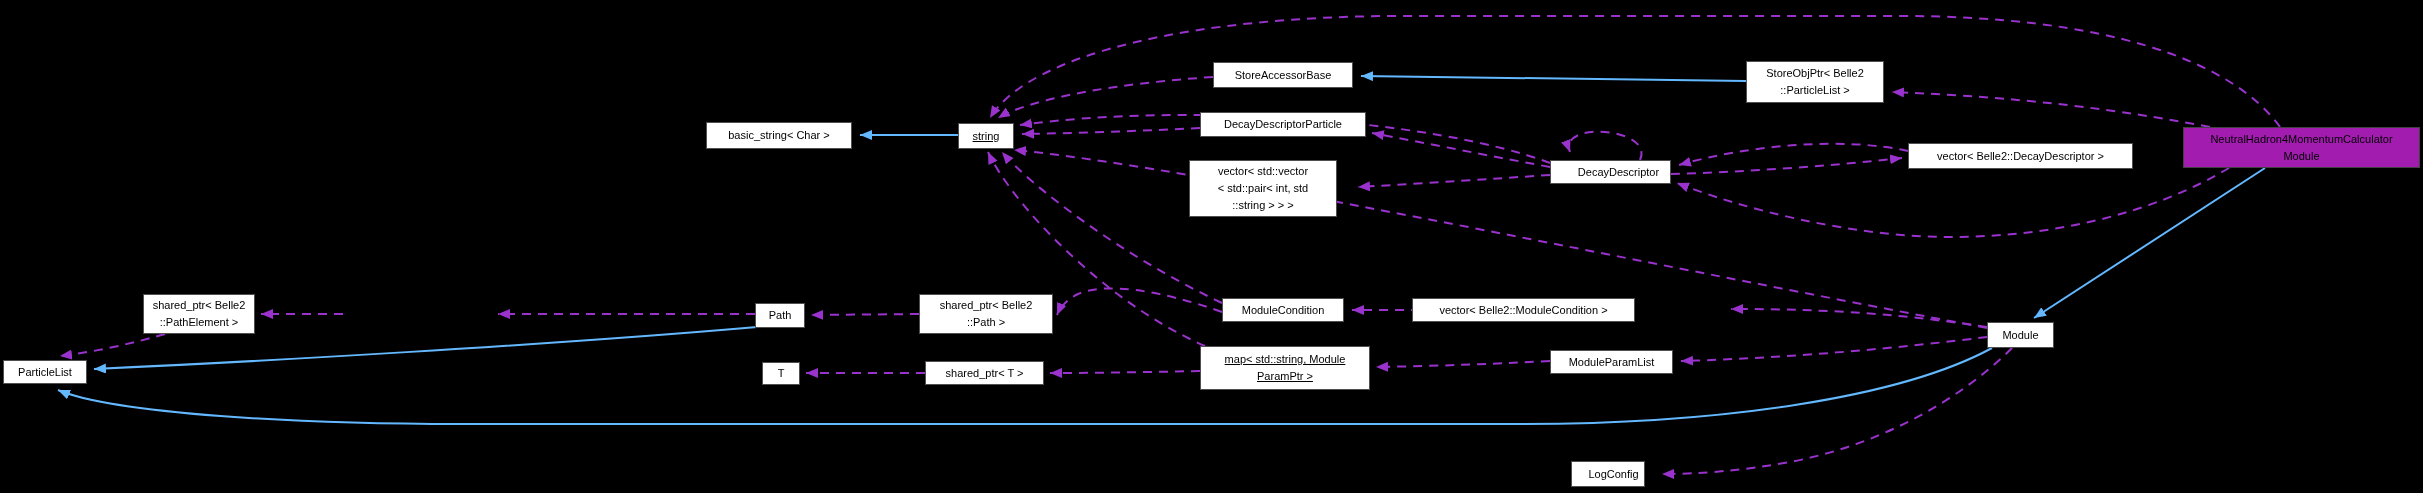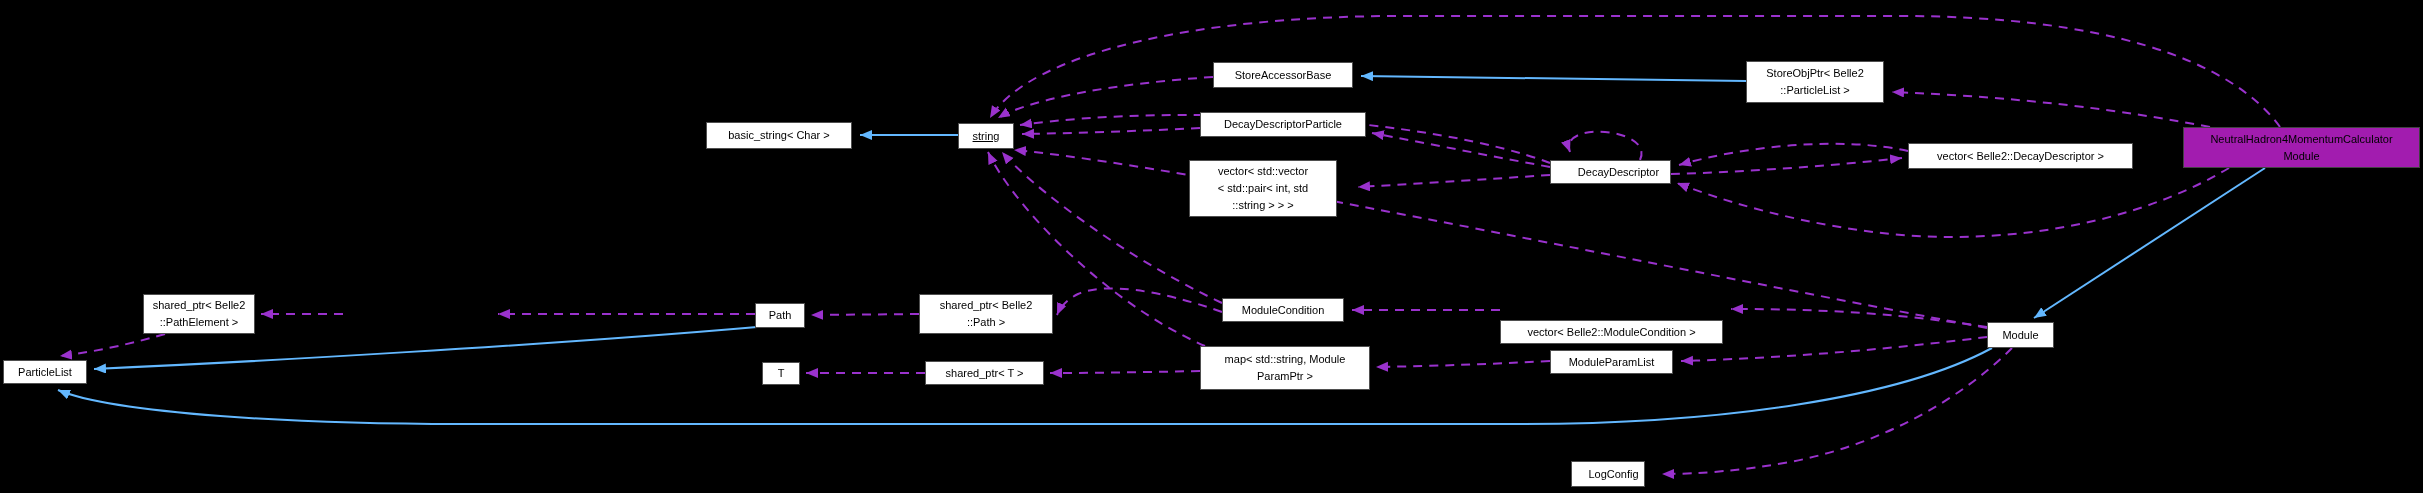--- a/index.html
+++ b/index.html
@@ -92,23 +92,23 @@
   <div class="node" style="left:1550px;top:160px;width:121px;height:24px;padding-left:16px;">DecayDescriptor</div>
   <div class="node" style="left:1908px;top:143px;width:225px;height:26px;">vector&lt; Belle2::DecayDescriptor &gt;</div>
   <div class="node main" style="left:2183px;top:127px;width:237px;height:41px;">NeutralHadron4MomentumCalculator
 Module</div>
   <div class="node" style="left:143px;top:294px;width:112px;height:40px;">shared_ptr&lt; Belle2
 ::PathElement &gt;</div>
   <div class="node" style="left:755px;top:303px;width:50px;height:25px;">Path</div>
   <div class="node" style="left:919px;top:294px;width:134px;height:40px;">shared_ptr&lt; Belle2
 ::Path &gt;</div>
   <div class="node" style="left:1222px;top:298px;width:122px;height:24px;">ModuleCondition</div>
-  <div class="node" style="left:1500px;top:298px;width:223px;height:24px;margin-top:22px;">vector&lt; Belle2::ModuleCondition &gt;</div>
+  <div class="node" style="left:1412px;top:298px;width:223px;height:24px;">vector&lt; Belle2::ModuleCondition &gt;</div>
   <div class="node" style="left:1987px;top:322px;width:67px;height:26px;">Module</div>
   <div class="node" style="left:3px;top:360px;width:84px;height:24px;">ParticleList</div>
   <div class="node" style="left:762px;top:362px;width:38px;height:23px;">T</div>
   <div class="node" style="left:925px;top:361px;width:119px;height:24px;">shared_ptr&lt; T &gt;</div>
-  <div class="node" style="left:1200px;top:346px;width:170px;height:44px;">map&lt; std::string, Module
+  <div class="node" style="left:1200px;top:346px;width:170px;height:44px;text-decoration:underline;">map&lt; std::string, Module
 ParamPtr &gt;</div>
   <div class="node" style="left:1550px;top:350px;width:123px;height:24px;">ModuleParamList</div>
   <div class="node" style="left:1571px;top:461px;width:74px;height:26px;padding-left:11px;">LogConfig</div>
 
 </div>
 
 </body></html>

